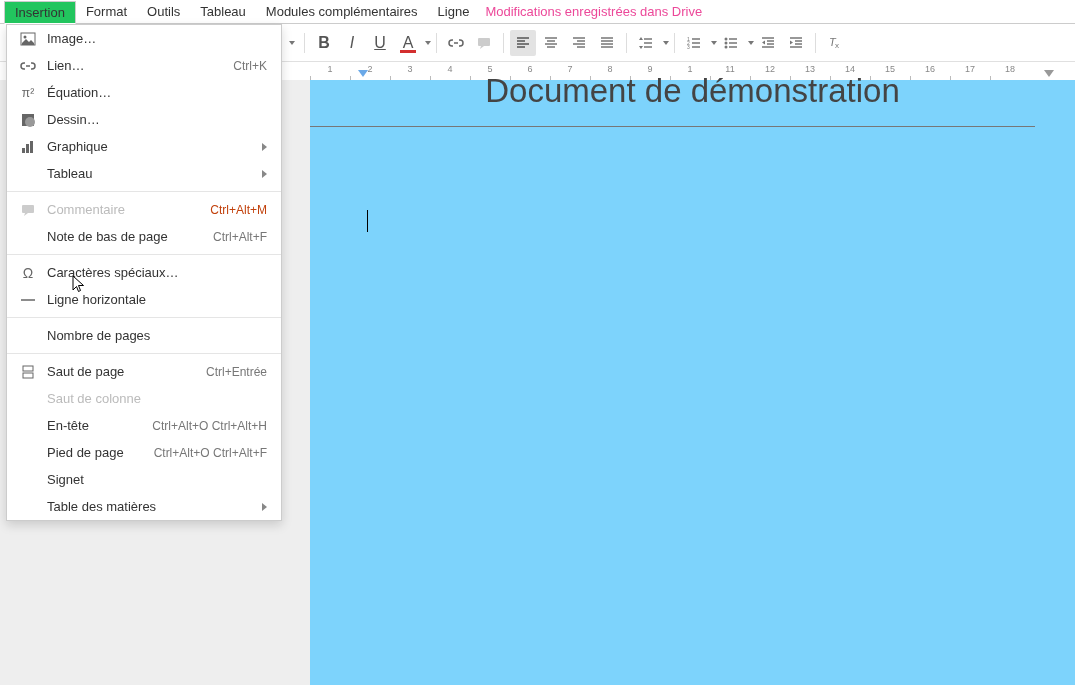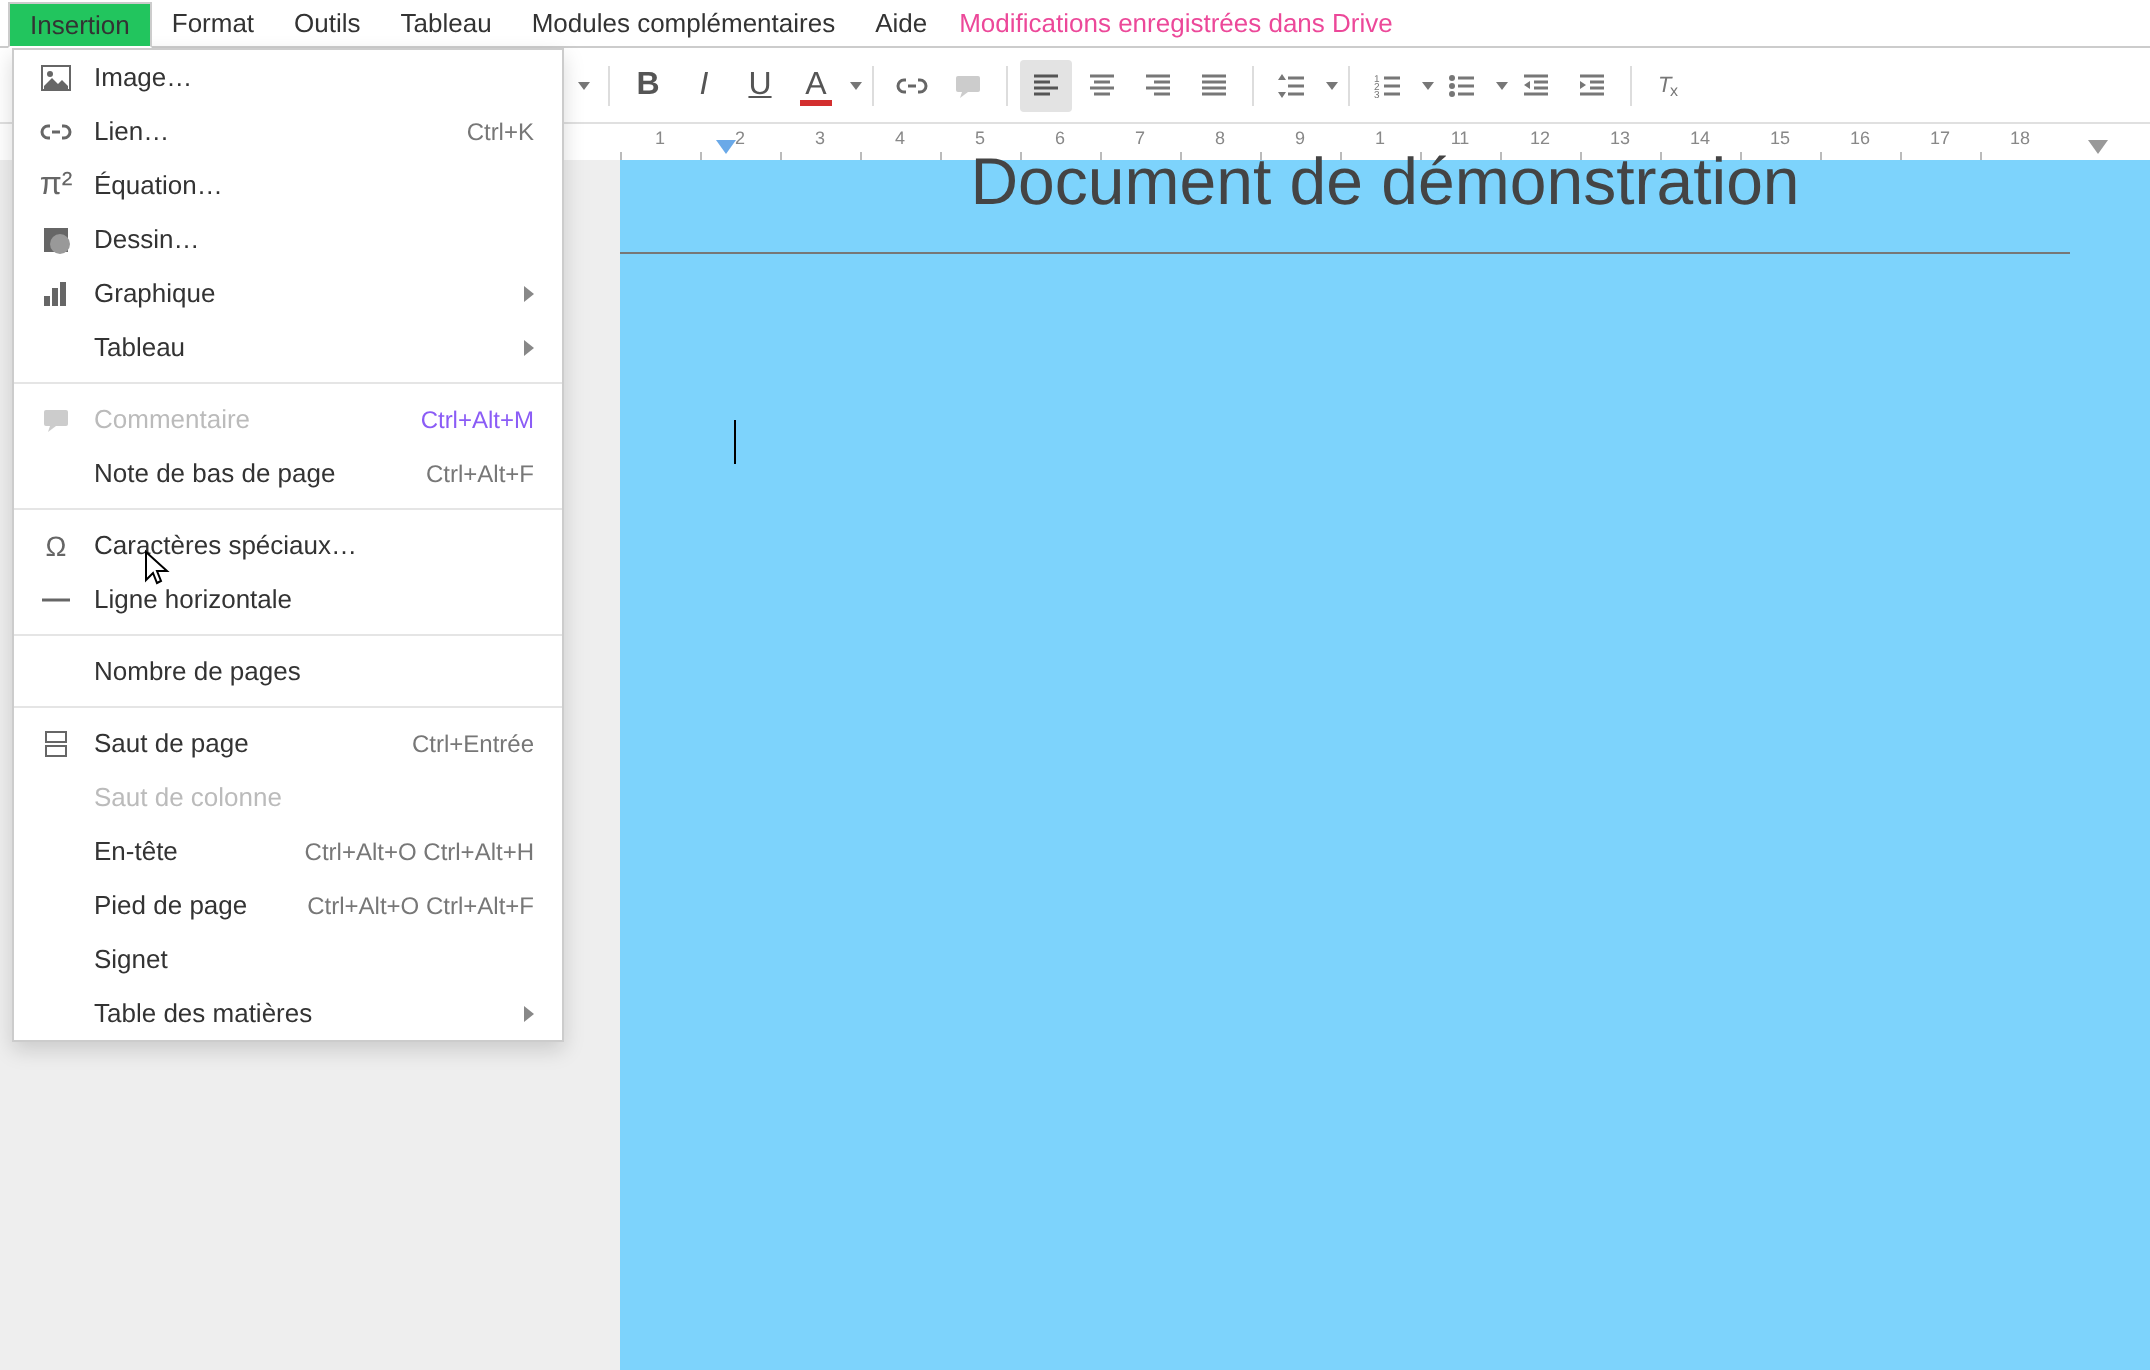--- a/index.html
+++ b/index.html
@@ -26,38 +26,38 @@
 .page-area { position:absolute; top:80px; left:310px; right:0; bottom:0; background:#7dd3fc; }
 .page-title { font-size:33px; color:#444; text-align:center; padding:0 60px; margin-top:-8px; font-family:Arial; }
 .title-hr { border:none; border-top:1px solid #777; margin:16px 40px 0 0; }
 .cursor { position:absolute; top:130px; left:57px; width:1px; height:22px; background:#000; }
 .dropdown { position:absolute; top:24px; left:6px; width:276px; background:#fff; border:1px solid #ccc; box-shadow:0 4px 10px rgba(0,0,0,0.15); z-index:10; font-size:13px; color:#333; }
 .menu-item { display:flex; align-items:center; height:27px; padding:0 14px 0 12px; cursor:pointer; }
 .menu-item.disabled { color:#bbb; }
 .menu-icon { width:18px; height:18px; margin-right:10px; display:flex; align-items:center; justify-content:center; color:#666; flex-shrink:0; }
 .menu-label { flex:1; }
 .menu-shortcut { color:#777; font-size:12px;text-align:center; }
-.menu-item.disabled .menu-shortcut { color:#8b5cf6; }
+.menu-item.disabled .menu-shortcut { color:#c2410c; }
 .menu-arrow { width:0; height:0; border-top:4px solid transparent; border-bottom:4px solid transparent; border-left:5px solid #888; }
 .menu-sep { height:1px; background:#e5e5e5; margin:4px 0; }
 .mouse-cursor { position:absolute; top:275px; left:72px; z-index:30; pointer-events:none; }
 svg { display:block; }
 .left-bg { position:absolute; top:80px; left:0; width:310px; bottom:0; background:#eee; }
 .toolbar-gap { width:276px; }
 </style>
 </head>
 <body>
 
 <div class="menubar">
   <div class="menubar-item active">Insertion</div>
   <div class="menubar-item">Format</div>
   <div class="menubar-item">Outils</div>
   <div class="menubar-item">Tableau</div>
   <div class="menubar-item">Modules complémentaires</div>
-  <div class="menubar-item">Aide</div>
+  <div class="menubar-item">Ligne</div>
   <div class="save-status">Modifications enregistrées dans Drive</div>
 </div>
 
 <div class="toolbar">
   <div class="toolbar-gap"></div>
   <div class="tool-dropdown">
       <div class="drop-arrow"></div>
     </div>
   <div class="tool-sep"></div>
   <div class="tool-btn">
@@ -200,21 +200,21 @@
     <span class="menu-icon">
         <svg width="16" height="16" viewBox="0 0 16 16">
           <path fill="none" stroke="#666" stroke-width="1.5" d="M6 8h4M5 5H4a3 3 0 000 6h1M11 5h1a3 3 0 010 6h-1"></path>
         </svg>
       </span>
     <span class="menu-label">Lien…</span>
     <span class="menu-shortcut">Ctrl+K</span>
   </div>
   <div class="menu-item">
     <span class="menu-icon">
-        <span style="font-size:16px">π²</span>
+        <span style="font-size:12px">π²</span>
       </span>
     <span class="menu-label">Équation…</span>
   </div>
   <div class="menu-item">
     <span class="menu-icon">
         <svg width="14" height="14" viewBox="0 0 14 14">
           <rect x="1" y="1" width="12" height="12" fill="#666"></rect>
           <circle cx="9" cy="9" r="5" fill="#999"></circle>
         </svg>
       </span>

